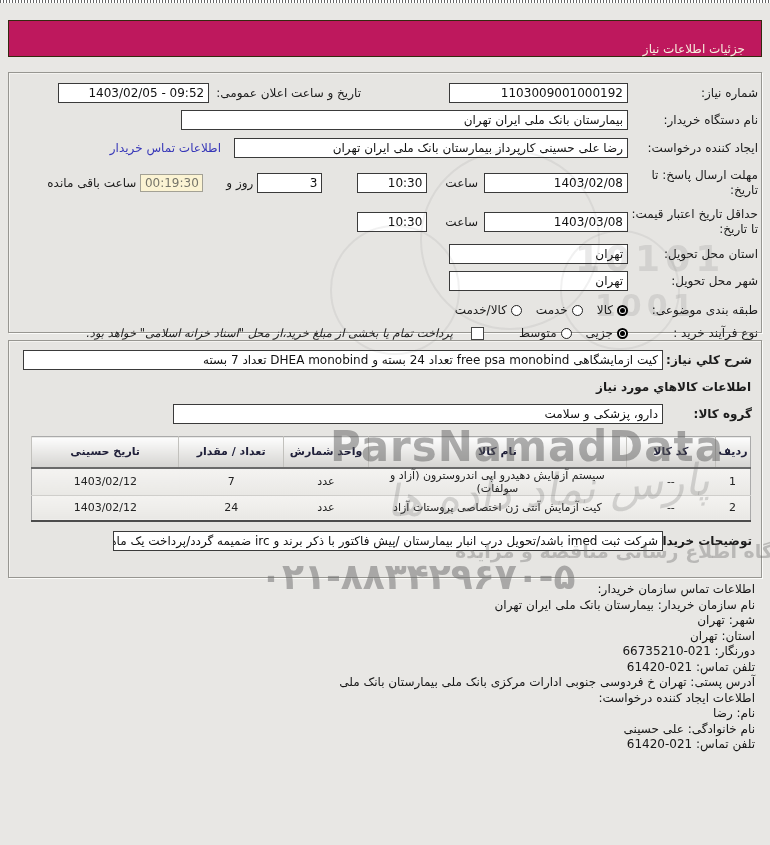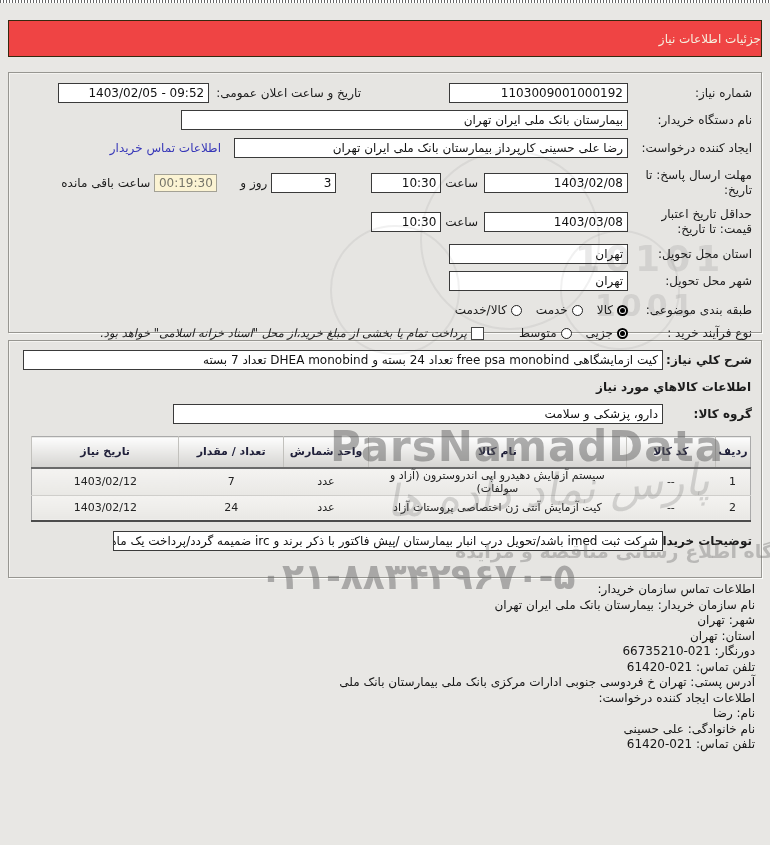--- a/index.html
+++ b/index.html
@@ -11,46 +11,46 @@
     direction:rtl;
     overflow:hidden;
     color:#1c1c1c;
   }
   .top-dots {
     position:absolute; top:0; left:0; right:0; height:3px;
     background:repeating-linear-gradient(90deg,#666 0 1px,#fff 1px 3px);
   }
   .title-bar {
     position:absolute; top:20px; left:8px; right:8px; height:37px;
-    background:#ef4444; border:1px solid #35290f;
-    display:flex; align-items:center; padding:0 0;
+    background:#be185d; border:1px solid #35290f;
+    display:flex; align-items:flex-end; padding:0 16px;
     color:#f6efdd; font-size:12px;
   }
   .panel {
     position:absolute; left:8px; right:8px;
     background:#e6e5e2;
     border:1px solid #979691;
     box-shadow:1px 1px 0 #fbfbf9, inset 1px 1px 0 #f4f3f0;
   }
   .panel1 { top:72px; height:261px; padding-top:10px; }
   .panel2 { top:340px; height:238px; padding-top:9px; }
   .row { display:flex; align-items:center; }
   .lab { font-size:12px; color:#1c1c1c; white-space:nowrap; }
-  .lcol { width:133px; padding-right:9px; flex-shrink:0; font-size:12px; line-height:1.25; white-space:normal; }
+  .lcol { width:133px; padding-right:3px; flex-shrink:0; font-size:12px; line-height:1.25; white-space:normal; }
   .lcol2 { width:98px; padding-right:9px; flex-shrink:0; font-size:12px; font-weight:bold; white-space:nowrap; }
   .input {
     display:inline-block; background:#fff; border:1px solid #3a3a3a;
     height:20px; line-height:18px; font-size:12px; padding:0 4px;
     overflow:hidden; white-space:nowrap; color:#111;
   }
   .center { text-align:right; }
   .w154{width:179px} .w151{width:151px} .w447{width:447px} .w394{width:394px}
   .w144{width:144px} .w70{width:70px} .w65{width:65px}
   .w640{width:640px} .w560{width:490px} .w550{width:550px}
-  .g4{margin-right:4px} .g5{margin-right:4px} .g6{margin-right:6px} .g7{margin-right:7px}
+  .g4{margin-right:4px} .g5{margin-right:18px} .g6{margin-right:6px} .g7{margin-right:7px}
   .g13{margin-right:13px} .g23{margin-right:23px} .g35{margin-right:35px} .g88{margin-right:88px}
   .r1{height:20px} .r2{height:20px;margin-top:7px} .r3{height:20px;margin-top:8px}
   .r4{height:38px;margin-top:6px} .r5{height:36px;margin-top:2px}
   .r6{height:20px;margin-top:4px} .r7{height:20px;margin-top:7px}
   .r8{height:16px;margin-top:11px} .r9{height:16px;margin-top:7px}
   .link { color:#3737b8; font-size:12px; cursor:pointer; white-space:nowrap; }
   .countdown {
     display:inline-block; width:63px; height:18px; line-height:16px;
     background:#fbf3d3; border:1px solid #a3a195; color:#76756a;
     font-size:12px; text-align:center;
@@ -205,21 +205,21 @@
         <col style="width:104px">
         <col style="width:146px">
     </colgroup>
     <thead>
       <tr>
         <th>ردیف</th>
         <th>کد کالا</th>
         <th>نام کالا</th>
         <th>واحد شمارش</th>
         <th>تعداد / مقدار</th>
-        <th>تاریخ نیاز</th>
+        <th>تاریخ حسینی</th>
       </tr>
     </thead>
     <tbody>
       <tr>
         <td>1</td>
         <td>--</td>
         <td>سیستم آزمایش دهیدرو اپی اندروسترون (آزاد و سولفات)</td>
         <td>عدد</td>
         <td>7</td>
         <td dir="ltr">1403/02/12</td>

